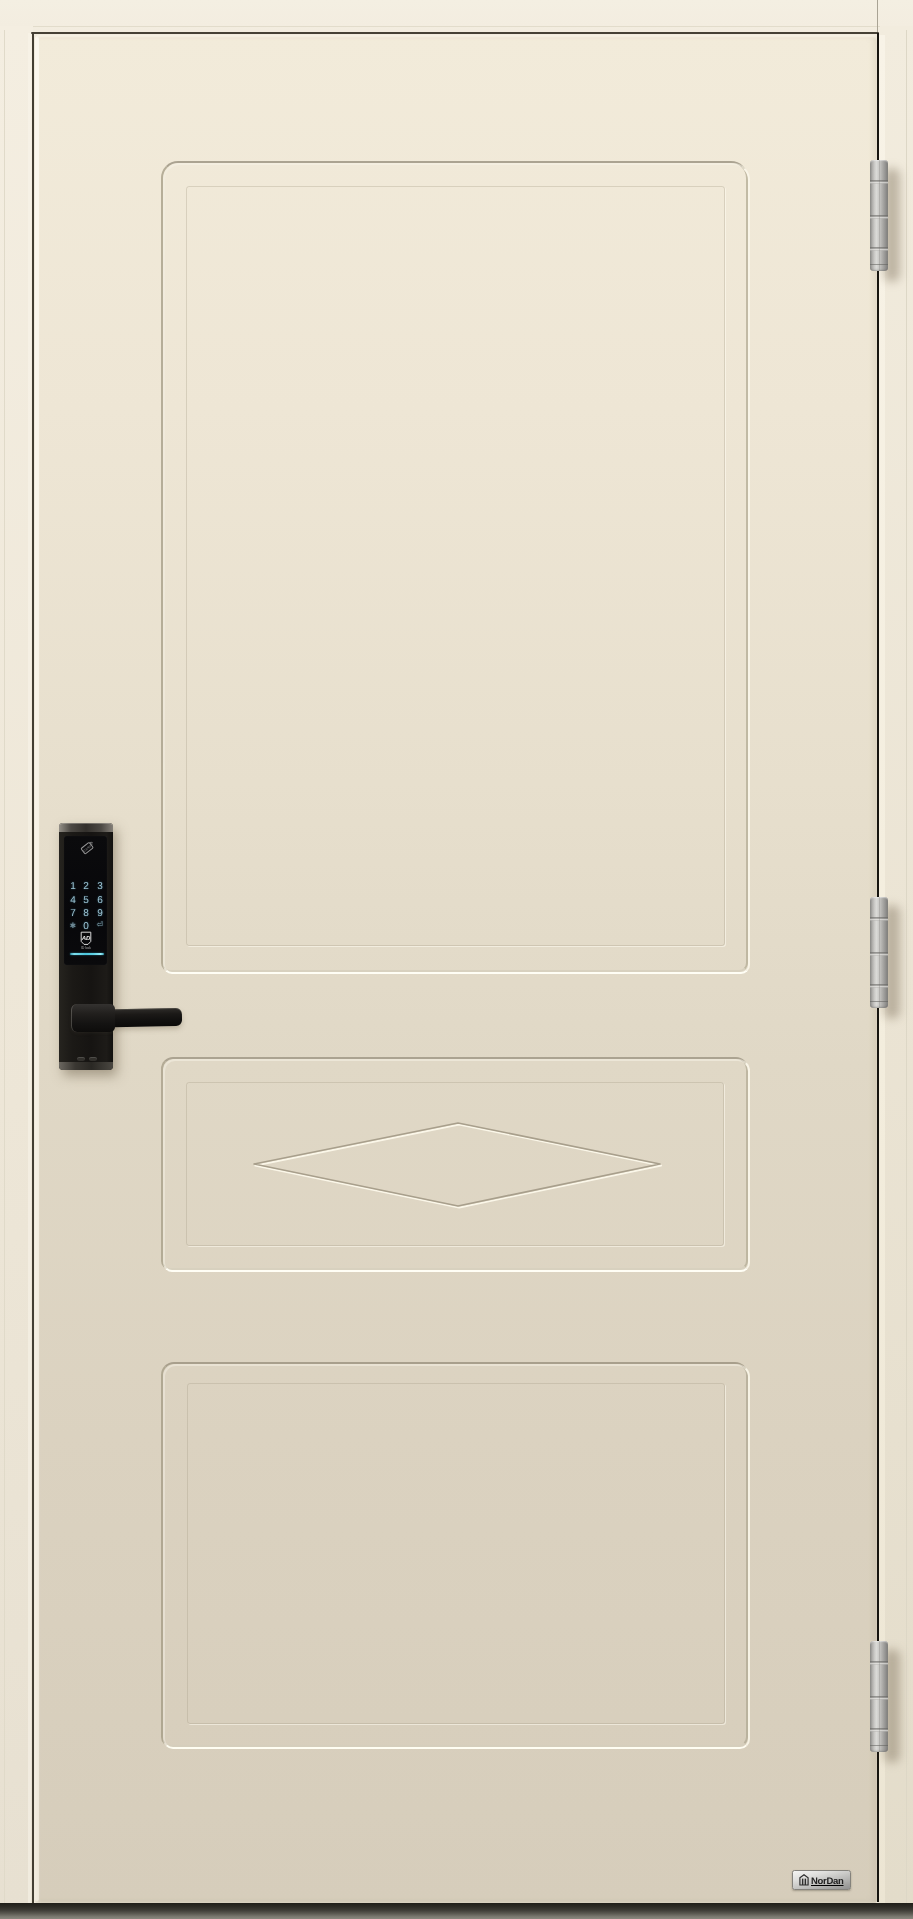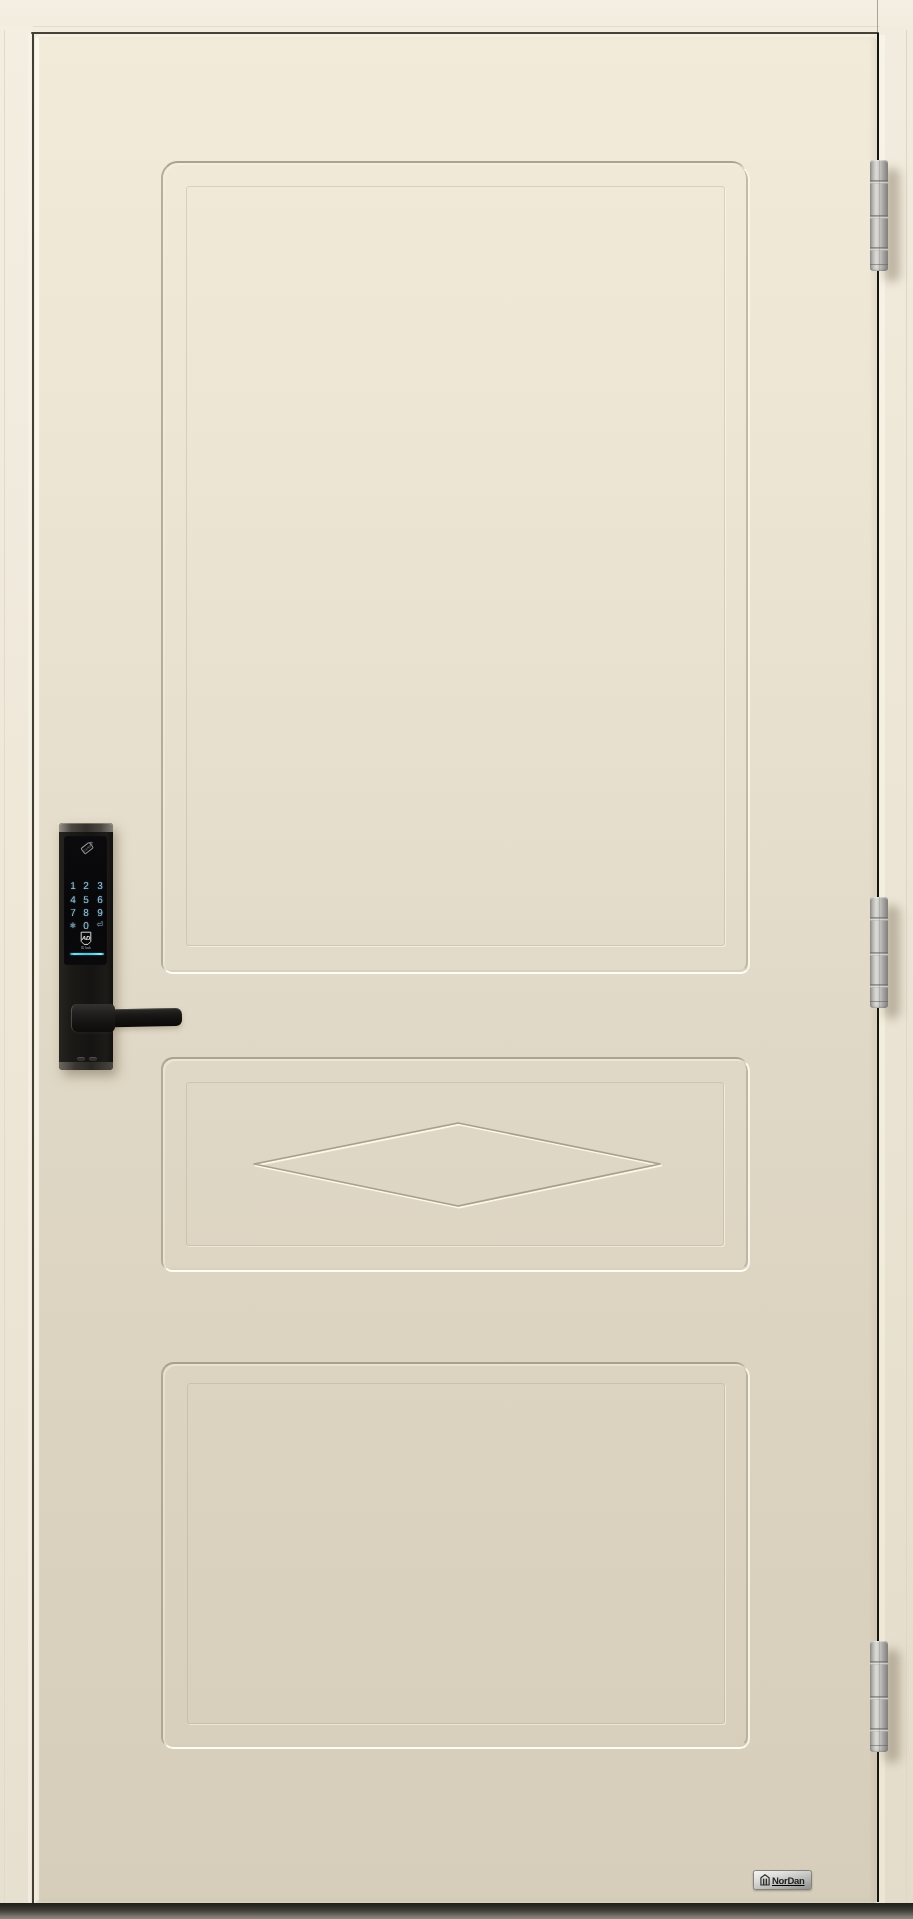--- a/index.html
+++ b/index.html
@@ -137,21 +137,21 @@
   </div>
   <div class="abs hinge-shadow" style="left:884px;top:1649px;"></div>
   <div class="abs hinge" style="left:870px;top:1641px;">
     <div class="seam2" style="top:20px;"></div>
     <div class="seam2" style="top:55px;"></div>
     <div class="seam2" style="top:87px;"></div>
     <div class="seam" style="top:104px;"></div>
     <div class="pinline"></div>
   </div>
 
-  <div class="abs" id="badge" style="left:753px;top:1870px;width:57px;height:18px;border-radius:2.5px;
+  <div class="abs" id="badge" style="left:792px;top:1870px;width:57px;height:18px;border-radius:2.5px;
     background:linear-gradient(165deg,#f5f5f3 0%,#dededc 30%,#bebebc 60%,#a0a09e 85%,#909090 100%);
     border:1px solid #84827c;box-shadow:0 1px 2px rgba(60,55,40,0.35);display:flex;align-items:center;justify-content:center;gap:2px;text-decoration:underline;">
     <svg width="10" height="12" viewBox="0 0 11 13">
         <path d="M1 4 L5.5 0.8 L10 4 V12 H1 Z" fill="none" stroke="#2d2d2d" stroke-width="1.3"></path>
         <rect x="3.2" y="5" width="1.6" height="7" fill="#2d2d2d"></rect>
         <rect x="6.2" y="5" width="1.6" height="7" fill="#2d2d2d"></rect>
       </svg>
     <span style="font-size:9.5px;font-weight:bold;color:#222;letter-spacing:-0.3px;display:inline-block;transform:rotate(0.05deg);">NorDan</span>
   </div>
 

